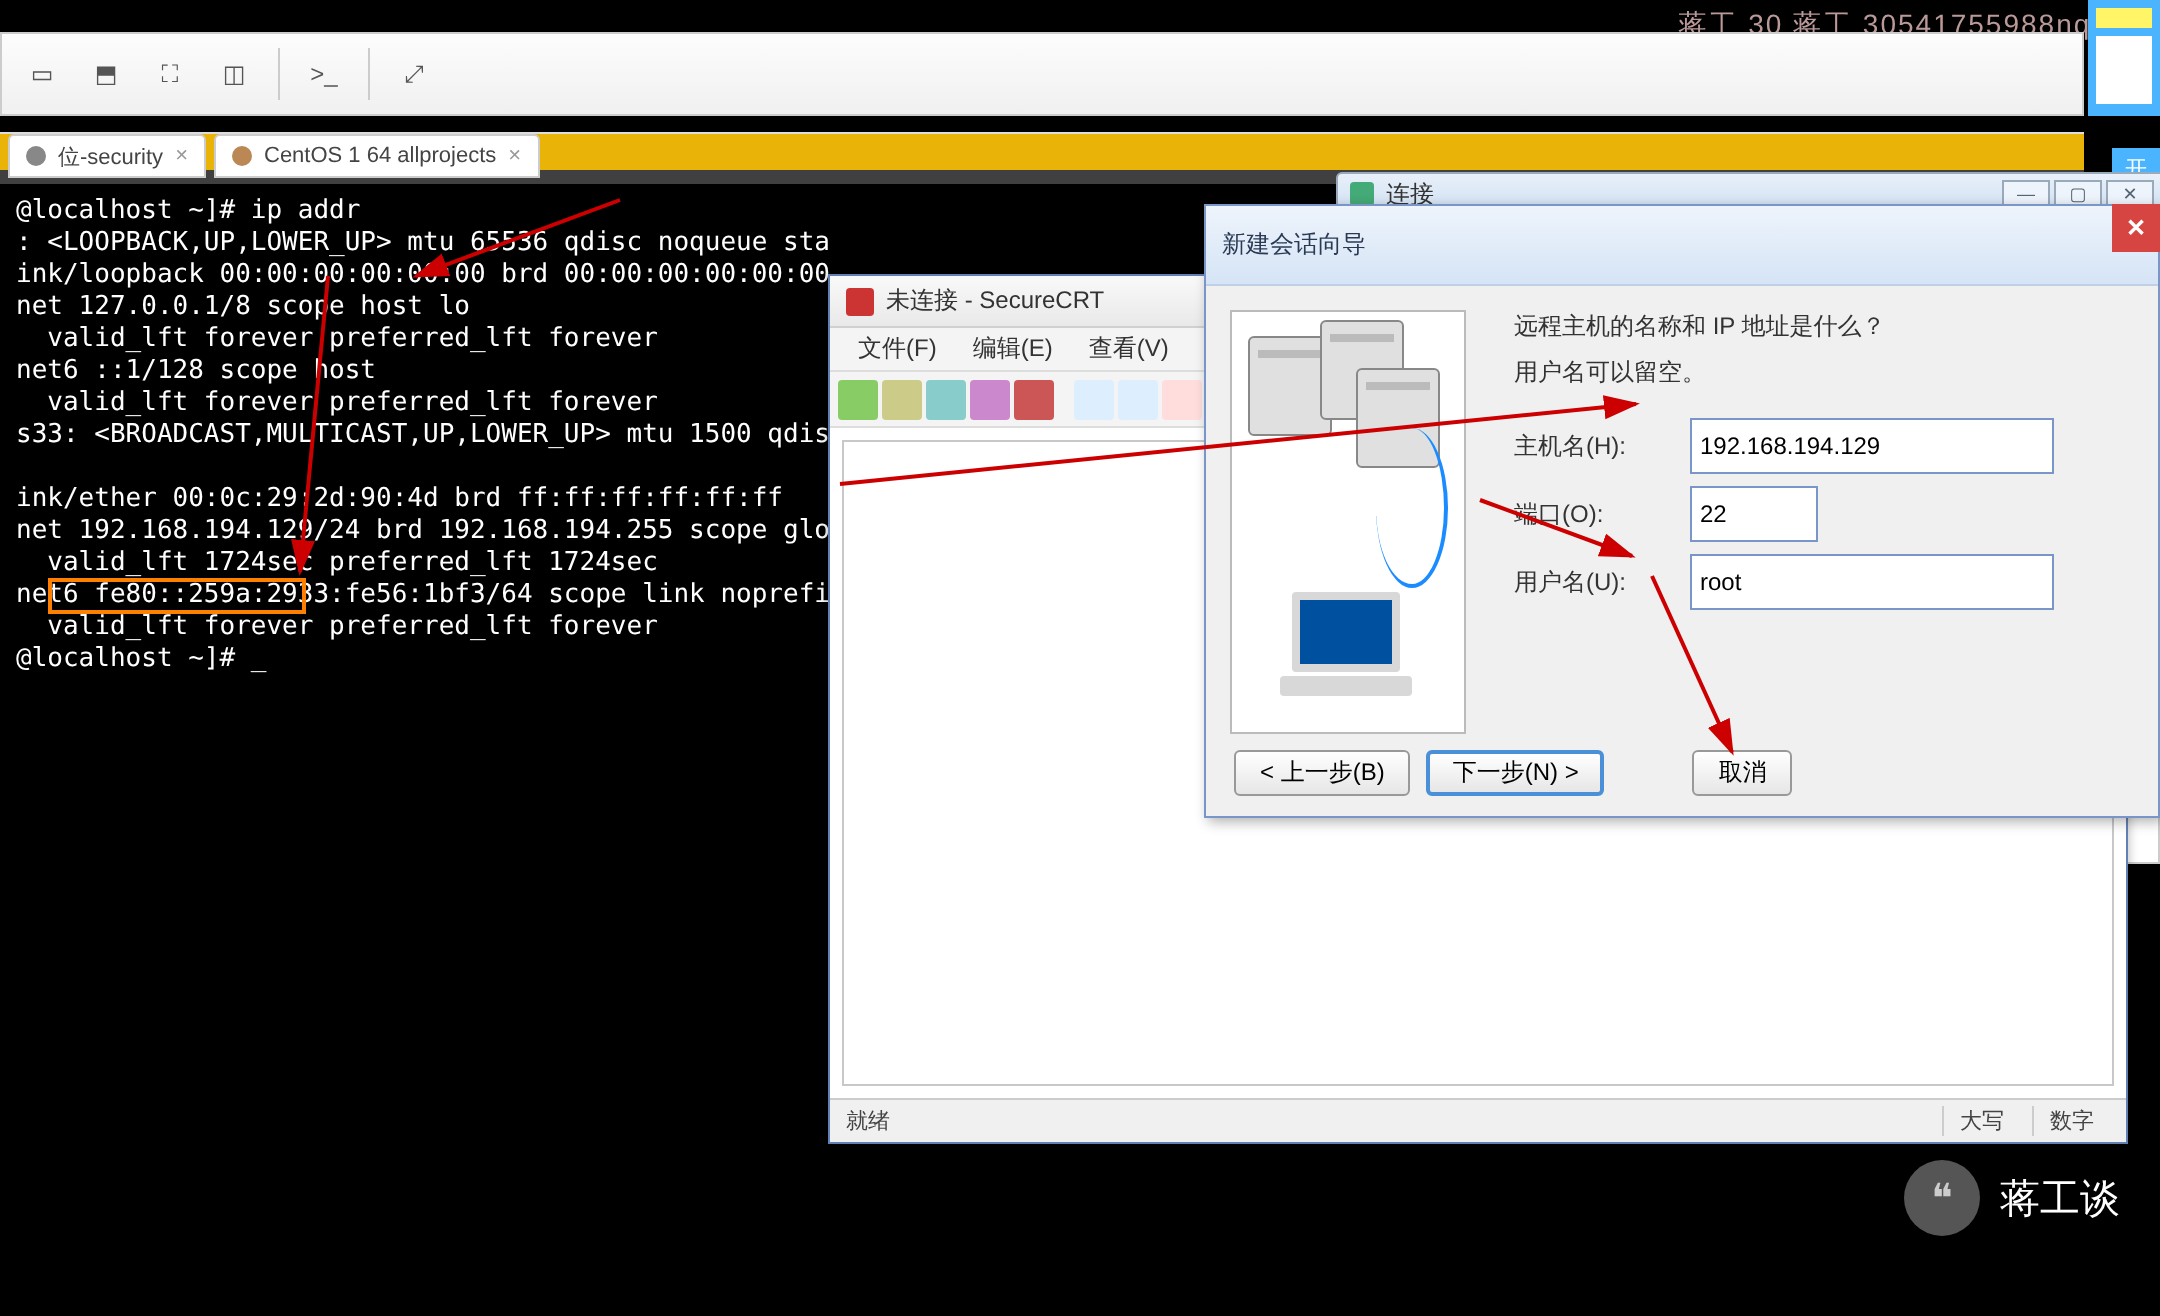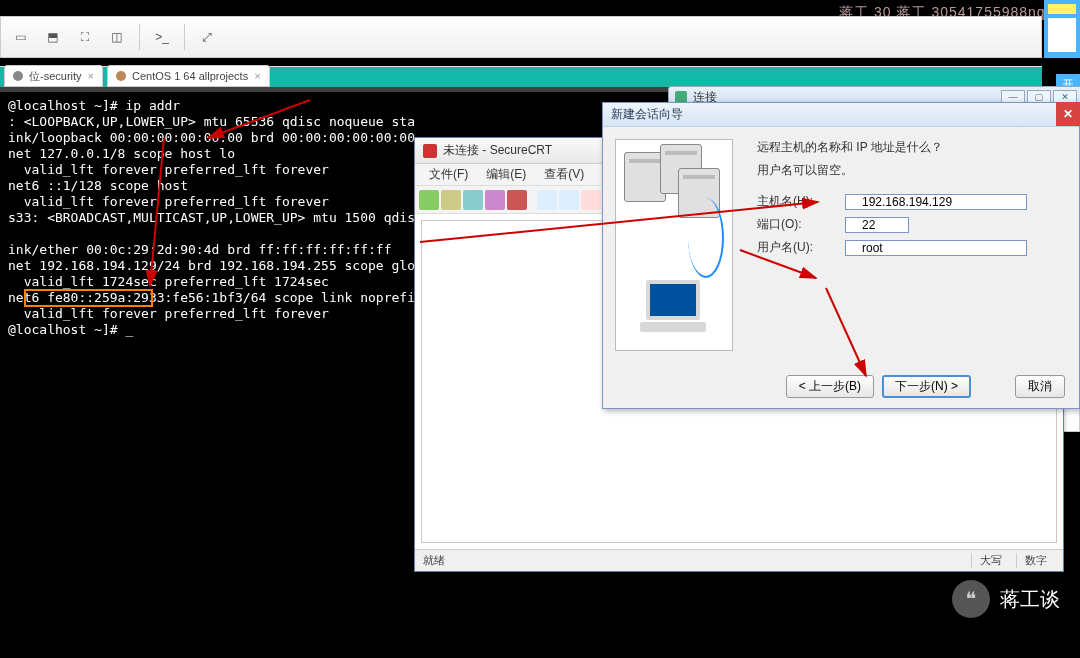--- a/index.html
+++ b/index.html
@@ -2,59 +2,59 @@
 <html><head>
 <meta charset="utf-8">
 <style>
   *{box-sizing:border-box;margin:0;padding:0}
   body{width:1080px;height:658px;background:#000;font-family:Tahoma,Arial,sans-serif;font-size:12px;overflow:hidden;position:relative}
   
   .host-bar{position:absolute;left:0;top:16px;width:1042px;height:42px;background:linear-gradient(#fdfdfd,#f0f0f0);border:1px solid #ccc;display:flex;align-items:center;padding:0 6px;gap:4px}
   .host-bar .tbtn{width:28px;height:28px;border:1px solid transparent;border-radius:2px;display:flex;align-items:center;justify-content:center;color:#555}
   .host-bar .sep{width:1px;height:26px;background:#ccc;margin:0 4px}
   
-  .tabs{position:absolute;left:0;top:66px;width:1042px;height:26px;background:#14b8a6;display:flex;align-items:flex-end;padding-left:4px;border-top:1px solid #ddd;border-bottom:5px solid #404040}
+  .tabs{position:absolute;left:0;top:66px;width:1042px;height:26px;background:#eab308;display:flex;align-items:flex-start;padding-left:4px;border-top:1px solid #ddd;border-bottom:7px solid #404040}
   .tab{height:22px;background:#fff;border:1px solid #ccc;border-radius:3px 3px 0 0;display:flex;align-items:center;padding:0 8px;margin-right:4px;font-size:11px;color:#444;gap:6px}
   .tab .x{color:#999;cursor:pointer}
   .tab .ico{width:10px;height:10px;border-radius:50%;background:#888;display:inline-block}
   
   .term{position:absolute;left:0;top:92px;right:0;bottom:0;background:#000;color:#fff;font-family:Consolas,Monaco,monospace;font-size:13px;line-height:16px;padding:6px 8px;white-space:pre}
   .hlbox{position:absolute;border:2px solid #ff8000;background:rgba(0,0,0,0)}
   
   .crt{position:absolute;left:414px;top:137px;width:650px;height:435px;background:#fff;border:1px solid #6181b5;box-shadow:0 0 5px rgba(0,0,0,.3)}
   .crt-title{height:26px;background:linear-gradient(#f9f9f9,#e9e9e9);border-bottom:1px solid #d0d0d0;display:flex;align-items:center;padding:0 8px;gap:6px;font-size:12px;color:#333}
   .crt-title .ticon{width:14px;height:14px;background:#c33;border-radius:2px}
   .crt-menu{height:22px;background:#f4f4f4;border-bottom:1px solid #ddd;display:flex;align-items:center;padding:0 6px;gap:2px;font-size:12px;color:#333}
   .crt-menu span{padding:2px 8px;cursor:default}
   .crt-tb{height:28px;background:#f4f4f4;border-bottom:1px solid #ddd;display:flex;align-items:center;padding:0 4px;gap:2px}
   .crt-tb .ib{width:20px;height:20px;border:1px solid transparent;border-radius:2px}
   .crt-body{position:absolute;left:6px;top:82px;right:6px;bottom:28px;background:#fff;border:1px solid #c8c8c8}
   .crt-status{position:absolute;left:0;bottom:0;right:0;height:22px;background:#f0f0f0;border-top:1px solid #ccc;display:flex;align-items:center;padding:0 8px;font-size:11px;color:#444;justify-content:space-between}
   .crt-status .r{display:flex;gap:6px}
   .crt-status .cell{border-left:1px solid #ccc;padding:0 8px}
   
   .wiz{position:absolute;left:602px;top:102px;width:478px;height:307px;background:#f0f0f0;border:1px solid #7a96c8;box-shadow:2px 2px 6px rgba(0,0,0,.3)}
-  .wiz-title{height:24px;background:linear-gradient(#eef4fb,#d5e4f6);border-bottom:1px solid #bfcfe4;display:flex;align-items:center;padding:0 8px;font-size:12px;color:#2a3a55}
+  .wiz-title{height:40px;background:linear-gradient(#eef4fb,#d5e4f6);border-bottom:1px solid #bfcfe4;display:flex;align-items:center;padding:0 8px;font-size:12px;color:#2a3a55}
   .wiz-x{position:absolute;right:-1px;top:-1px;width:24px;height:24px;background:#d64541;color:#fff;display:flex;align-items:center;justify-content:center;font-weight:bold;font-size:12px}
   .wiz-body{display:flex;padding:12px;gap:24px}
   .wiz-img{width:118px;height:212px;background:#fff;border:1px solid #bbb;position:relative;flex:0 0 118px}
   .srv{position:absolute;width:42px;height:50px;background:#e0e0e0;border:1px solid #888;border-radius:3px}
   .srv:before{content:"";position:absolute;left:4px;right:4px;top:6px;height:4px;background:#bbb}
   .pc{position:absolute;left:22px;top:140px;width:70px;height:56px}
   .pc .mon{width:54px;height:40px;background:#0050a0;border:4px solid #d8d8d8;border-radius:2px;margin:0 auto}
   .pc .base{width:66px;height:10px;background:#d8d8d8;margin:2px auto 0;border-radius:2px}
   .cable{position:absolute;border:2px solid #1a8cff;border-radius:50%}
   .wiz-form{flex:1;font-size:12px;color:#333}
   .wiz-form .row{display:flex;align-items:center;margin:6px 0;gap:4px}
   .wiz-form label{width:84px}
-  .wiz-form input,.wiz-form select{height:16px;border:1px solid #7a96c8;padding:1px 16px;font-size:12px;background:#fff}
+  .wiz-form input,.wiz-form select{height:28px;border:1px solid #7a96c8;padding:1px 4px;font-size:12px;background:#fff}
   .wiz-form input.long{width:182px}
   .wiz-form input.short{width:64px}
   .wiz-form select{width:136px}
-  .wiz-btns{position:absolute;left:0;right:0;bottom:10px;display:flex;justify-content:flex-end;gap:8px;padding:0 14px}
+  .wiz-btns{position:absolute;left:0;right:0;bottom:10px;display:flex;justify-content:flex-start;gap:8px;padding:0 14px}
   .wiz-btns button{height:23px;padding:0 12px;font-size:12px;background:linear-gradient(#fff,#e6e6e6);border:1px solid #999;border-radius:3px;cursor:pointer}
   .wiz-btns button.hl{border:2px solid #4a90d9;padding:0 11px}
   
   .conn{position:absolute;left:668px;top:86px;width:416px;height:22px;background:linear-gradient(#e8f0fa,#d0e0f2);border:1px solid #9ab;border-radius:3px 3px 0 0;display:flex;align-items:center;padding:0 6px;gap:6px;font-size:12px;color:#333}
   .conn .winbtns{margin-left:auto;display:flex;gap:2px}
   .conn .winbtns span{width:24px;height:14px;border:1px solid #9ab;background:#eef4fb;font-size:9px;display:flex;align-items:center;justify-content:center;color:#567}
   
   .rp1{position:absolute;right:0;top:0;width:36px;height:58px;background:#4ab4ff}
   .rp1 .a{position:absolute;left:4px;top:4px;width:28px;height:10px;background:#fff566}
   .rp1 .b{position:absolute;left:4px;top:18px;width:28px;height:34px;background:#fff}

